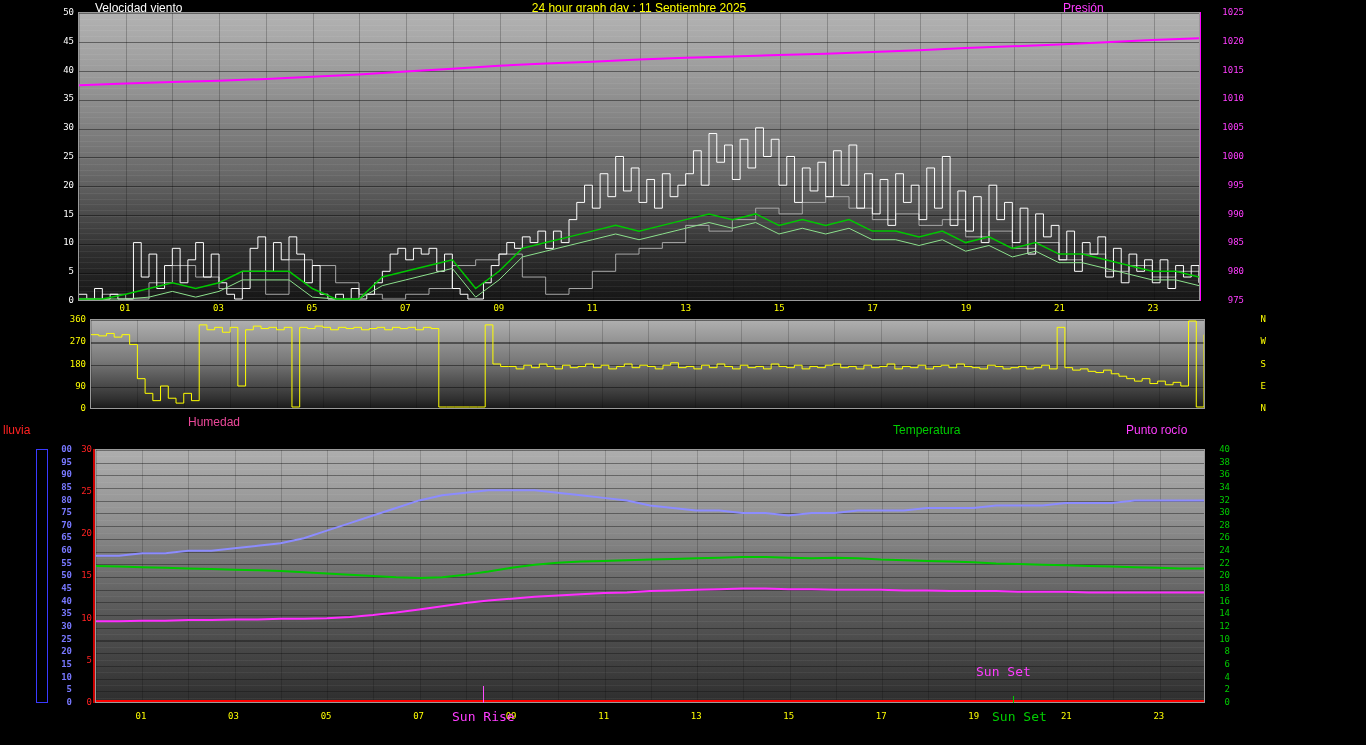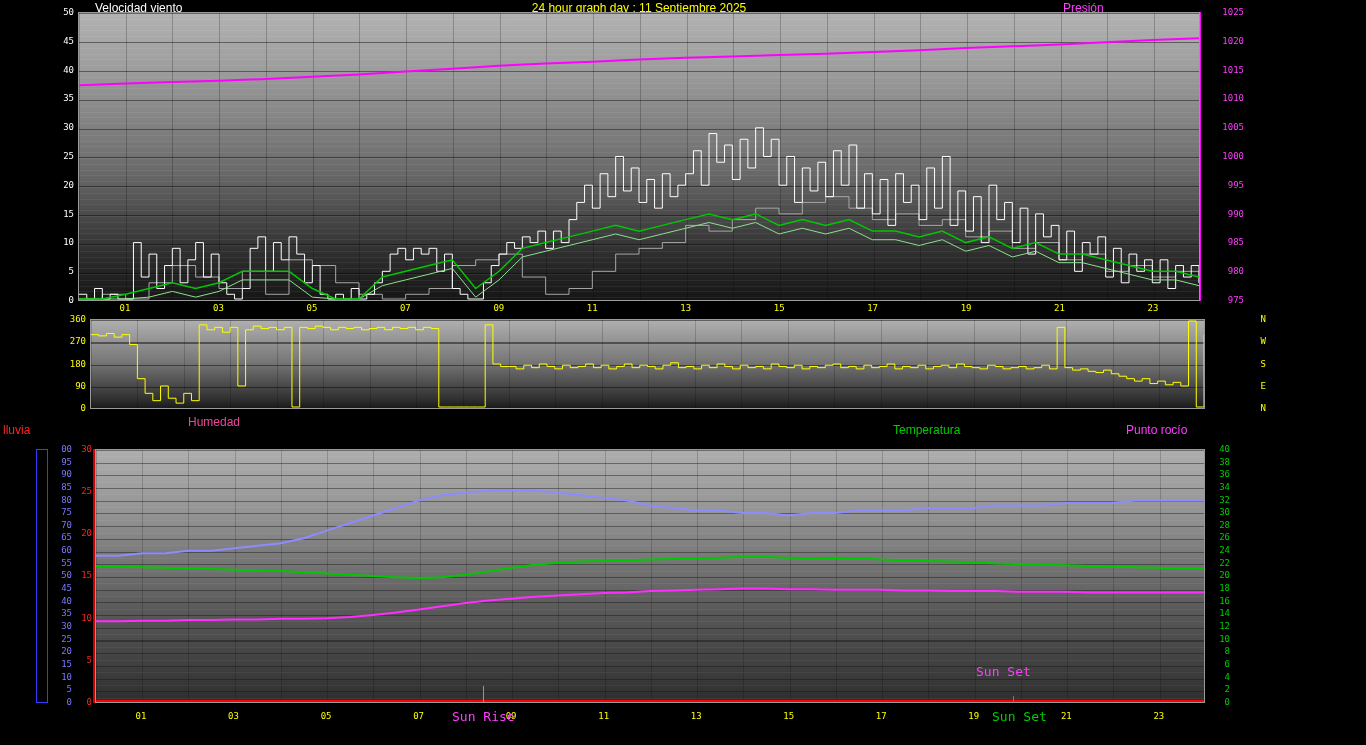--- a/index.html
+++ b/index.html
@@ -30,21 +30,21 @@
       linear-gradient(180deg,#aeaeae 0%,#949494 25%,#5e5e5e 60%,#2e2e2e 100%);}
 
   .axis{position:absolute;display:flex;flex-direction:column;justify-content:space-between;
         font-size:9px;line-height:9px;align-items:flex-end;}
   .axis span{display:block;}
   .axis.r{text-align:right;align-items:flex-end;}
   .xaxis{position:absolute;display:flex;justify-content:space-between;font-size:9px;line-height:9px;color:#ffff00;align-items:flex-end;}
   .xaxis span{width:22px;margin:0 -11px;text-align:center;white-space:nowrap;}
 
   .c-white{color:#ffffff;} .c-mag{color:#ff3dff;} .c-yel{color:#ffff00;}
-  .c-red{color:#ff2222;} .c-blue{color:#7878ff;} .c-grn{color:#00cc00;}
+  .c-red{color:#ff2222;} .c-blue{color:#7878ff;font-weight:bold;} .c-grn{color:#00cc00;}
 
   .vline{position:absolute;width:1px;}
   .note{position:absolute;font-size:13px;line-height:9px;white-space:nowrap;}
 
   #blue-box{position:absolute;left:36px;top:449px;width:12px;height:254px;border:1px solid #3a3aff;box-sizing:border-box;}
   #pressure-axis-line{left:1200px;top:12px;height:289px;background:#ff00ff;}
   #rain-axis-line{left:93px;top:449px;height:254px;background:#cc0000;width:2px;}
 </style>
 </head>
 <body>

